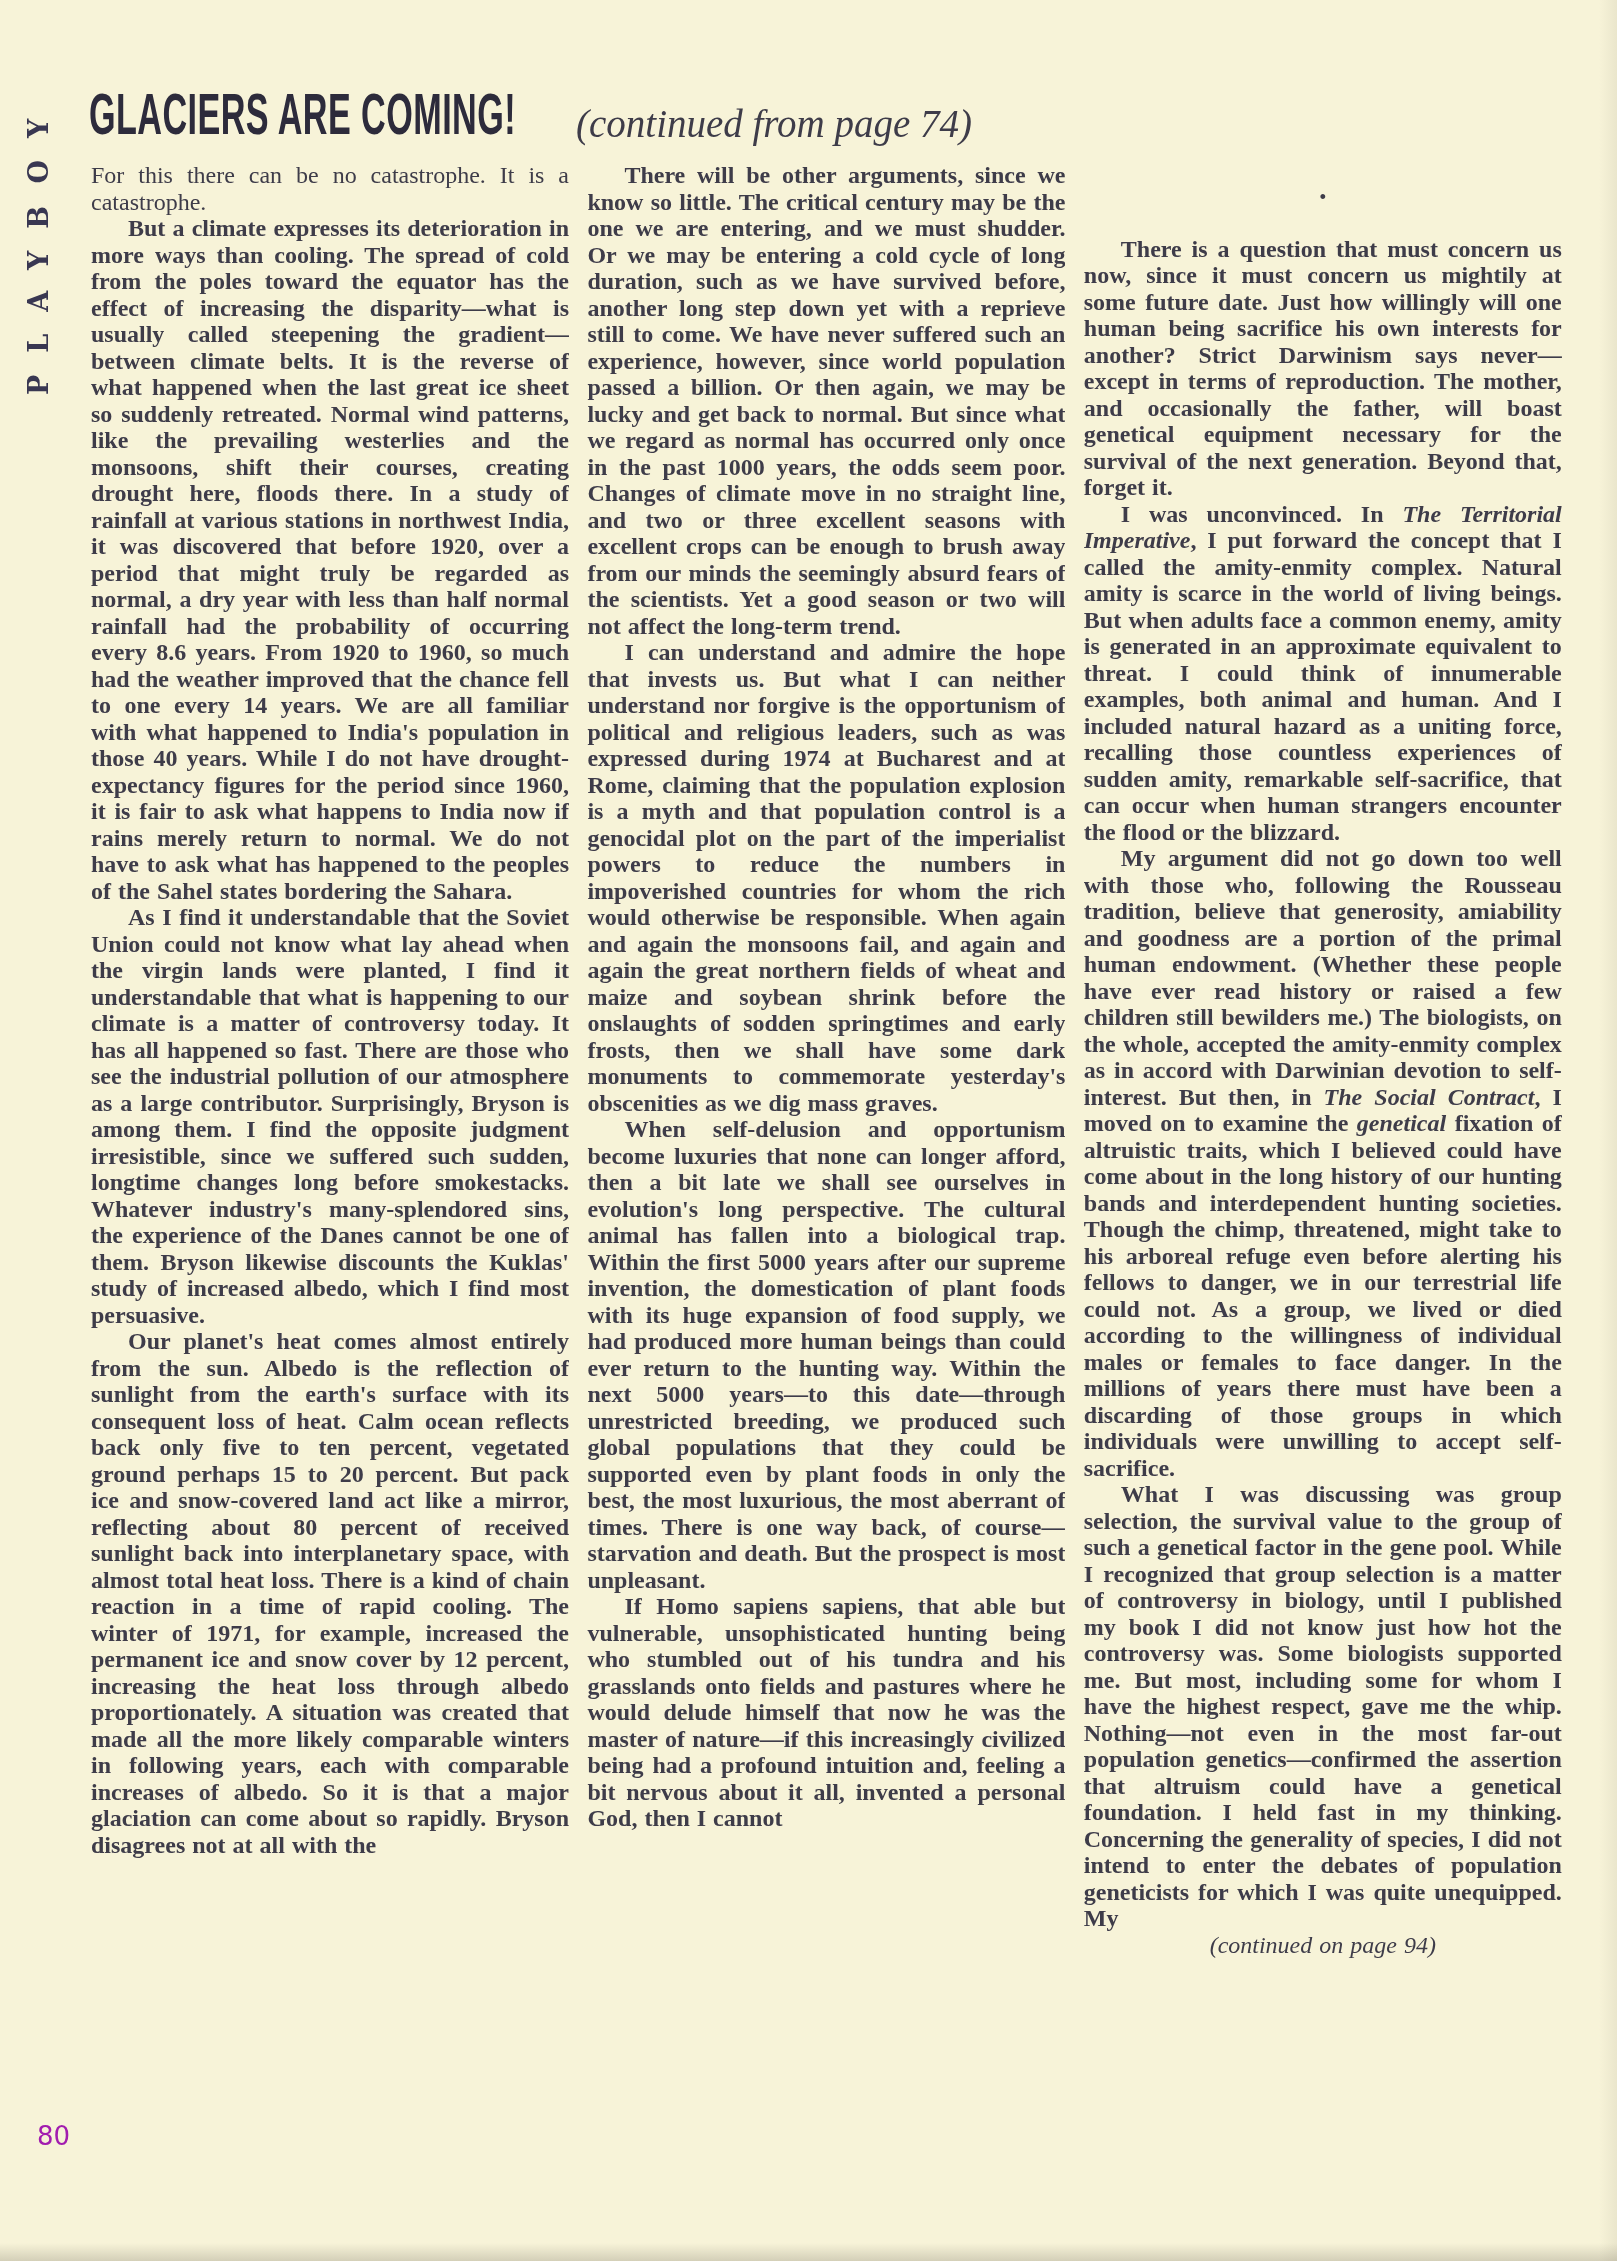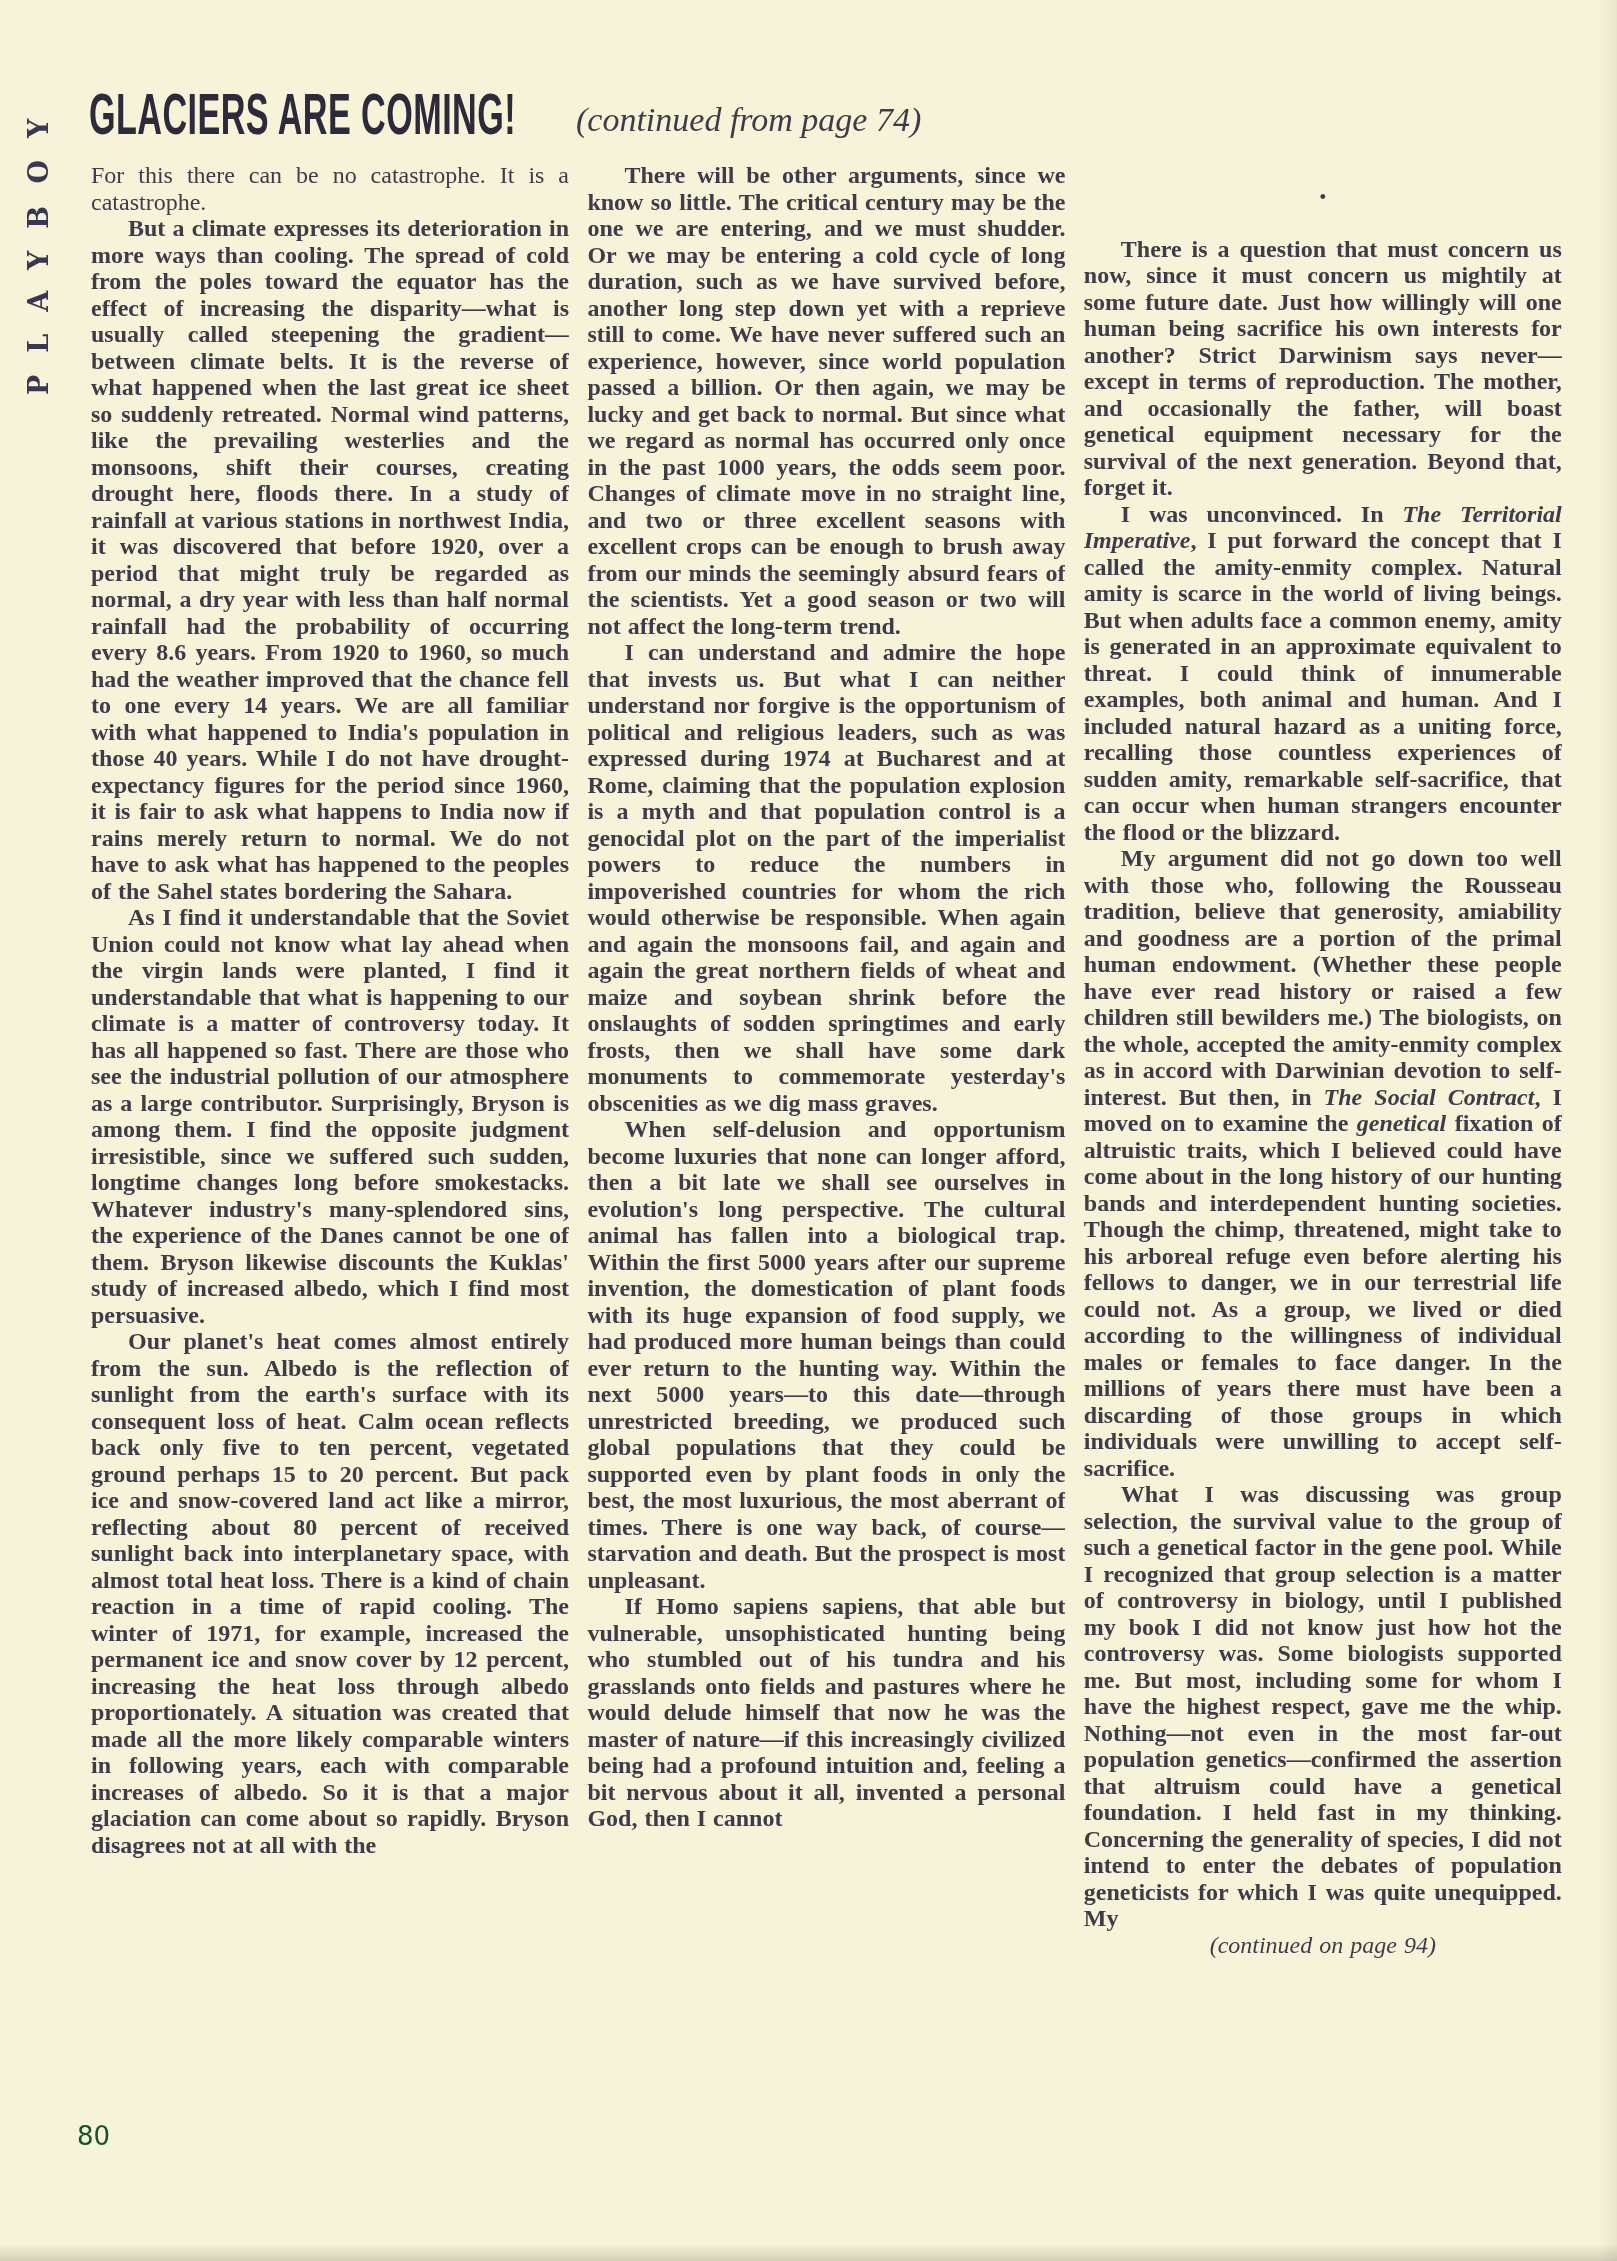--- a/index.html
+++ b/index.html
@@ -57,21 +57,21 @@
     transform: scaleX(0.60);
     transform-origin: left top;
     white-space: nowrap;
   }
   .continued-from {
     position: absolute;
     left: 576px;
     top: 101px;
     font-family: "Liberation Serif", serif;
     font-style: italic;
-    font-size: 34px;
+    font-size: 39px;
     color: #3e3c49;
     white-space: nowrap;
     text-align: center;
   }
   .columns {
     position: absolute;
     left: 91px;
     top: 162px;
     width: 1472px;
     height: 2005px;
@@ -102,22 +102,21 @@
     line-height: 20.4px;
     margin: 24.5px 0 29px 0;
     color: #3e3c49;
   }
   .page-number {
     position: absolute;
     left: 37px;
     top: 2121px;
     font-family: "DejaVu Sans", sans-serif;
     font-size: 26px;
-    color: #14532d;
-    margin-left: 40px;
+    color: #a21caf;
   }
 </style>
 </head>
 <body>
 
 <div class="page">
 
   <div class="spine-title">PLAYBOY</div>
 
   <div class="headline">GLACIERS ARE COMING!</div>

